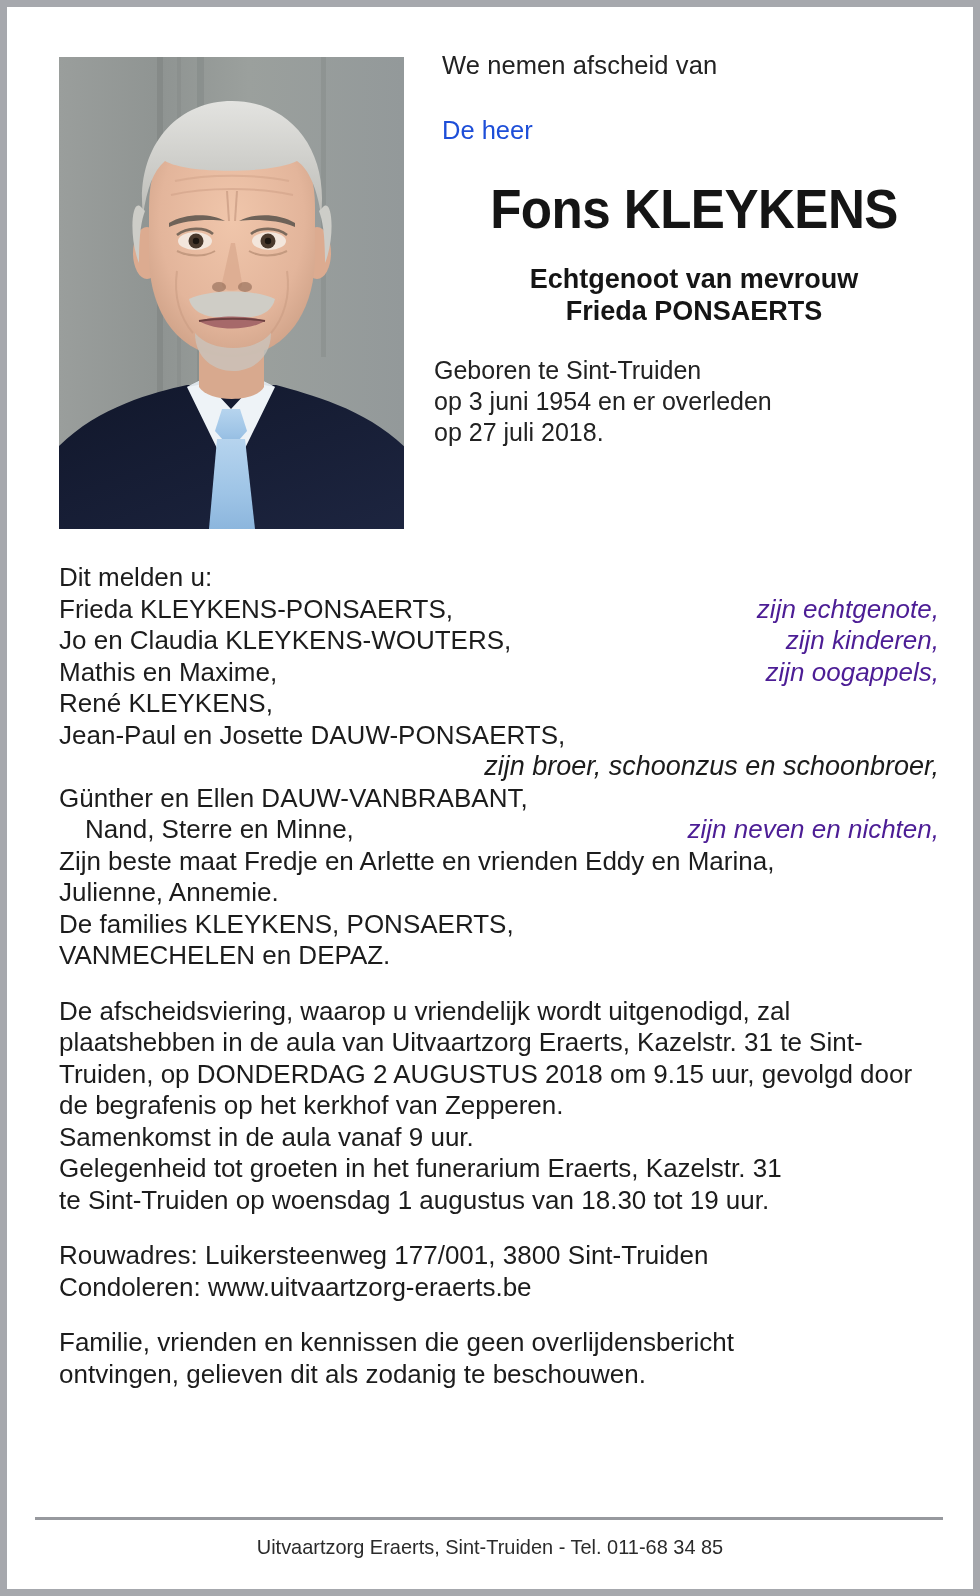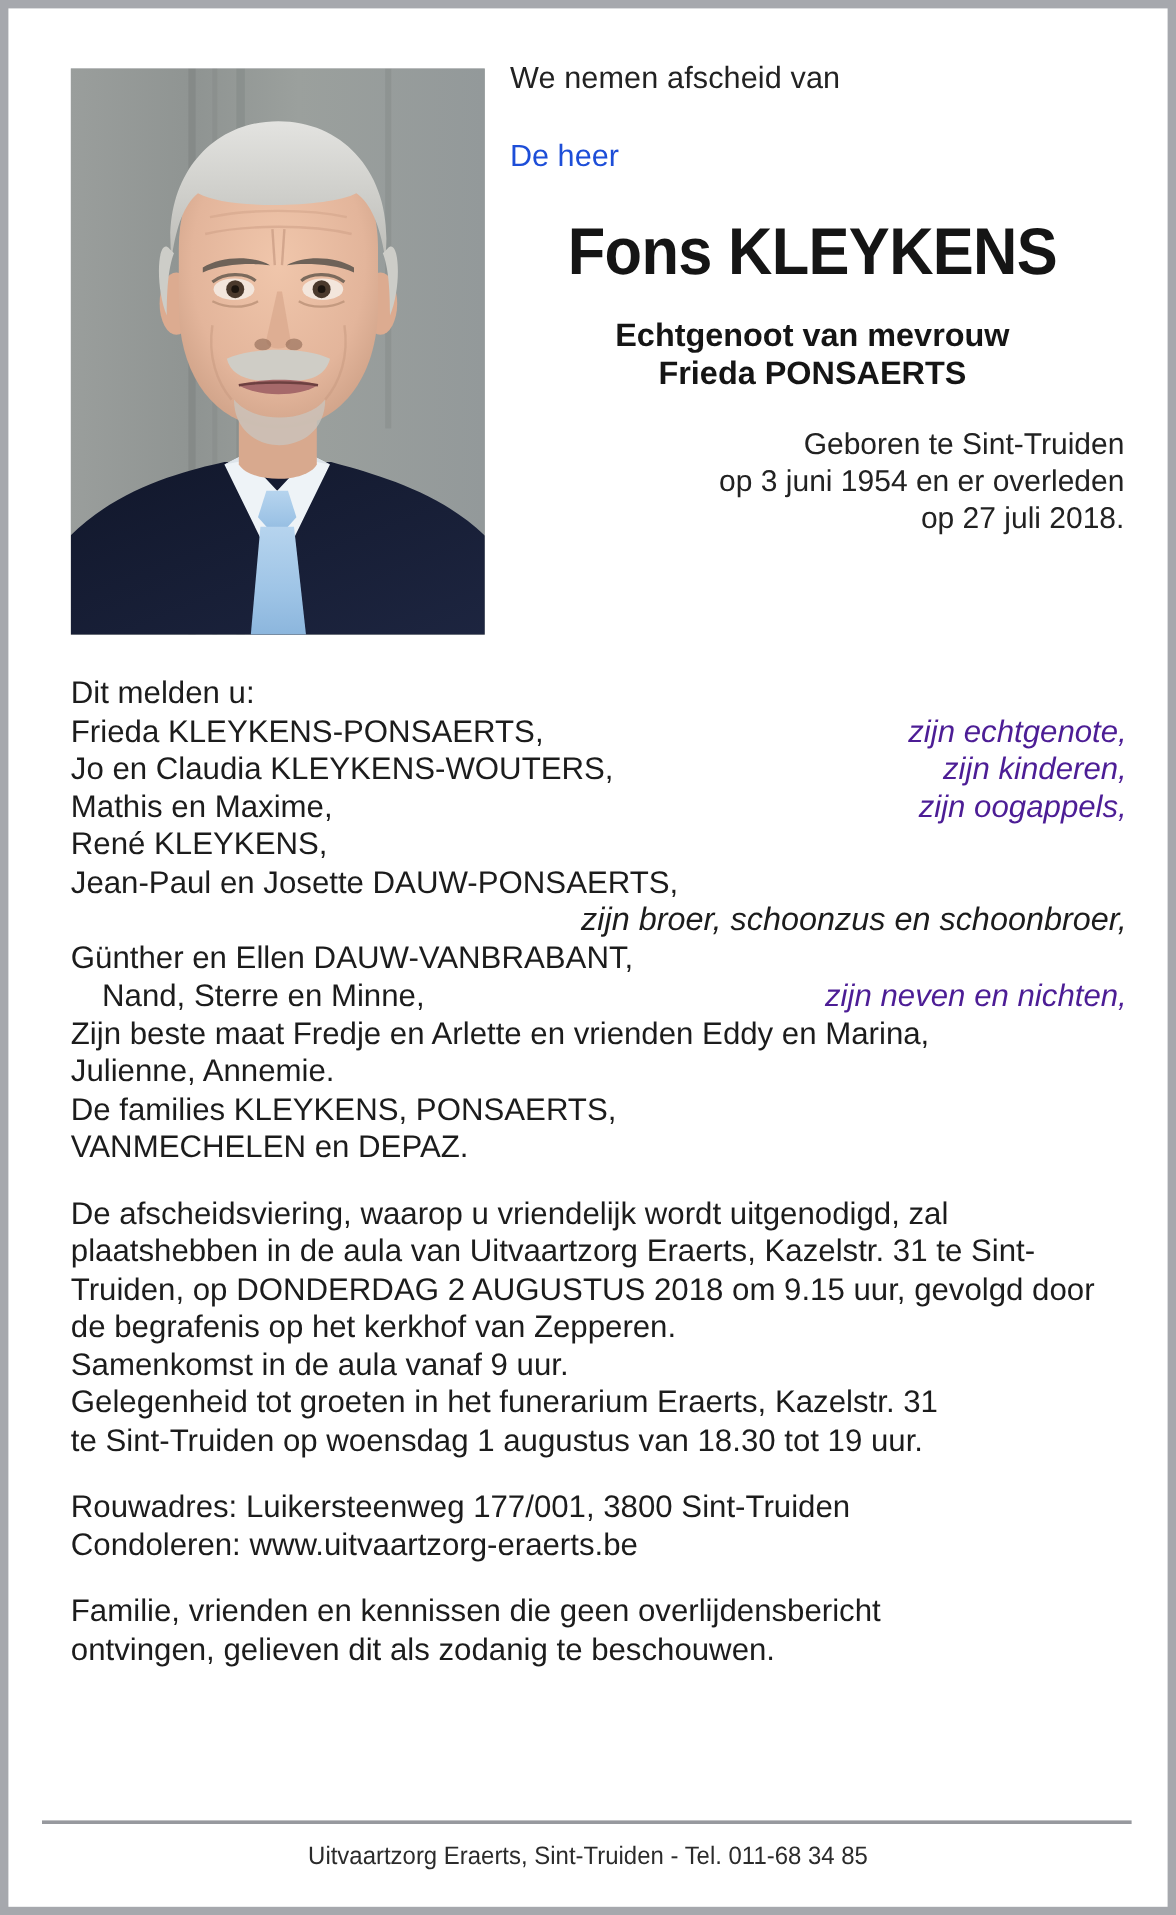--- a/index.html
+++ b/index.html
@@ -43,21 +43,21 @@
     top: 50px;
     width: 345px;
     height: 472px;
     overflow: hidden;
     background: #96999a;
   }
   .photo svg { display: block; width: 100%; height: 100%; }
 
   .head-text {
     position: absolute;
-    left: 410px;
+    left: 427px;
     top: 44px;
     width: 520px;
     text-align: center;
   }
 
   .line-we {
     font-size: 25.5px;
     letter-spacing: .1px;
     text-align: left;
     margin: 0 0 0 8px;
@@ -85,21 +85,21 @@
     font-weight: bold;
     line-height: 32px;
     margin: 22px 0 0 0;
     text-align: center;
     color: #151515;
   }
   .birth {
     font-size: 25px;
     line-height: 31px;
     margin: 28px 0 0 0;
-    text-align: right;
+    text-align: left;
     color: #222;
   }
 
   
   .body-wrap {
     position: absolute;
     left: 52px;
     top: 555px;
     width: 880px;
   }

